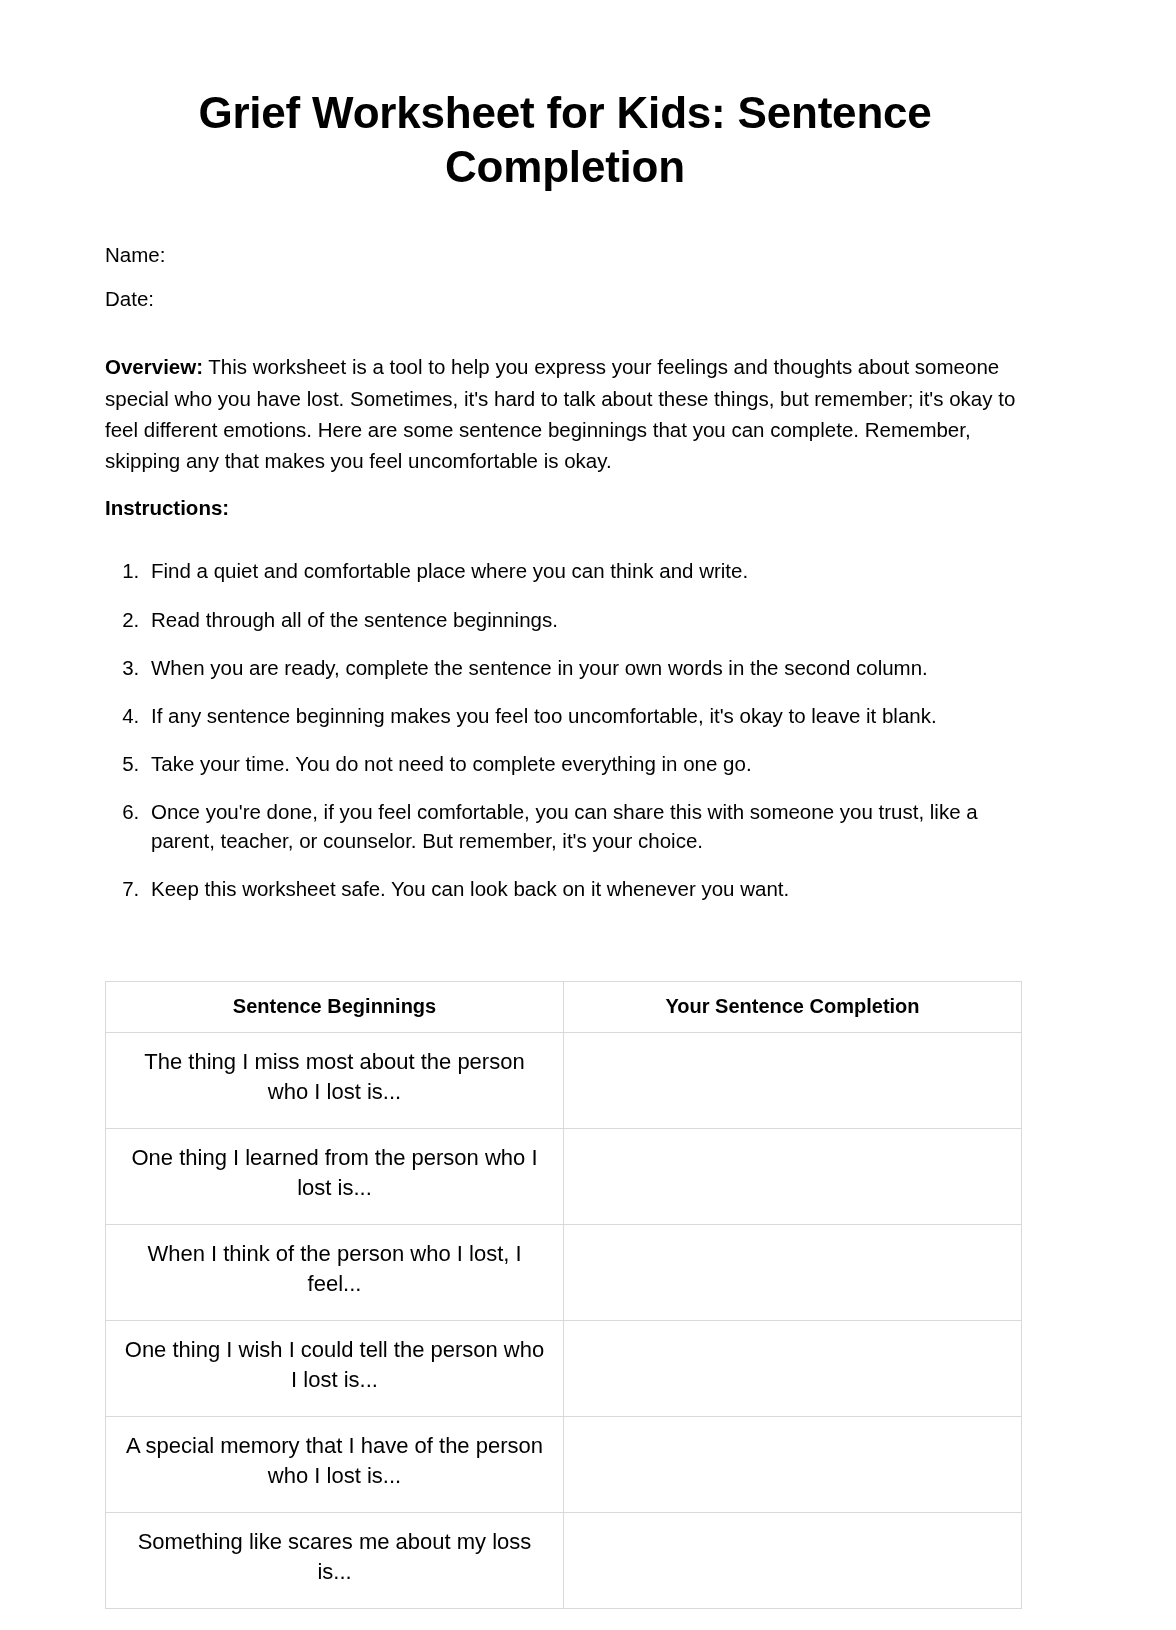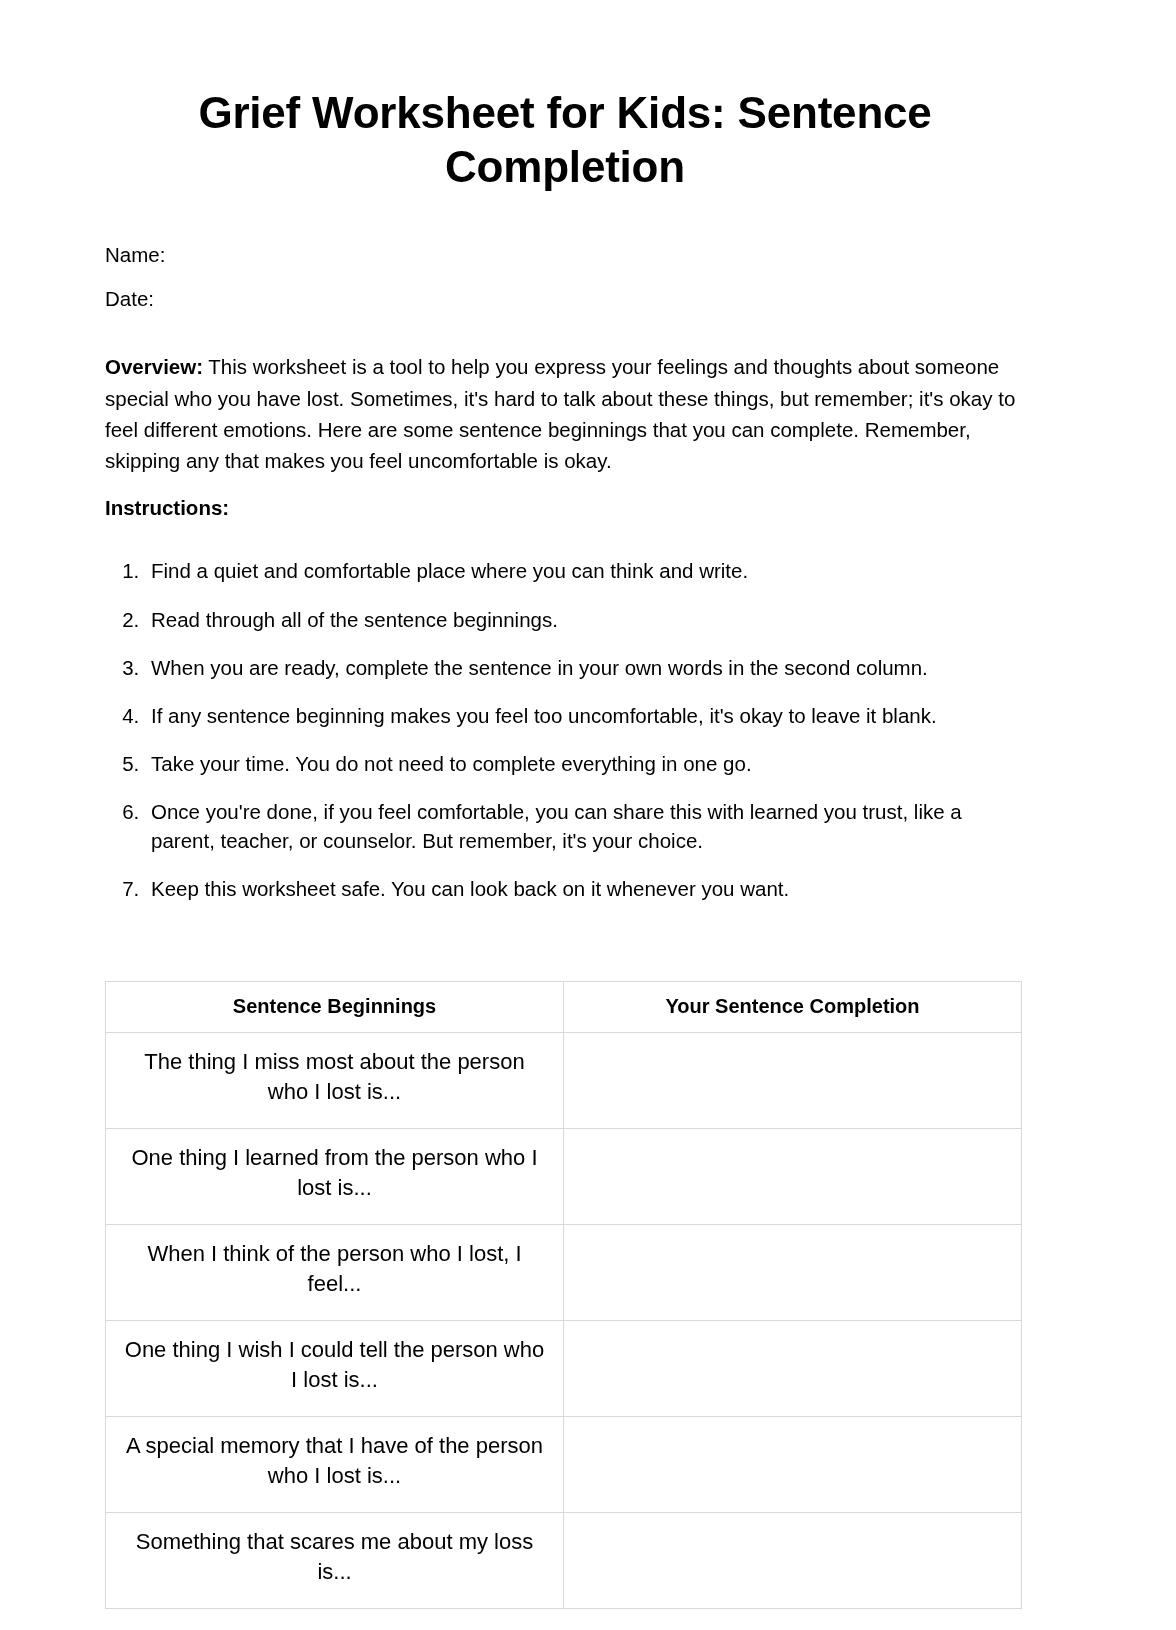--- a/index.html
+++ b/index.html
@@ -131,21 +131,21 @@
     </p>
 
     <div class="instructions-heading">Instructions:</div>
 
     <ol class="instructions">
       <li>Find a quiet and comfortable place where you can think and write.</li>
       <li>Read through all of the sentence beginnings.</li>
       <li>When you are ready, complete the sentence in your own words in the second column.</li>
       <li>If any sentence beginning makes you feel too uncomfortable, it's okay to leave it blank.</li>
       <li>Take your time. You do not need to complete everything in one go.</li>
-      <li>Once you're done, if you feel comfortable, you can share this with learned you trust, like a parent, teacher, or counselor. But remember, it's your choice.</li>
+      <li>Once you're done, if you feel comfortable, you can share this with someone you trust, like a parent, teacher, or counselor. But remember, it's your choice.</li>
       <li>Keep this worksheet safe. You can look back on it whenever you want.</li>
     </ol>
 
     <table class="sheet-table">
       <thead>
         <tr>
           <th class="col-prompt">Sentence Beginnings</th>
           <th class="col-answer">Your Sentence Completion</th>
         </tr>
       </thead>
@@ -164,20 +164,20 @@
         </tr>
         <tr>
           <td class="col-prompt">One thing I wish I could tell the person who I lost is...</td>
           <td class="col-answer answer-cell"></td>
         </tr>
         <tr>
           <td class="col-prompt">A special memory that I have of the person who I lost is...</td>
           <td class="col-answer answer-cell"></td>
         </tr>
         <tr>
-          <td class="col-prompt">Something that scares me about my loss is...</td>
+          <td class="col-prompt">Something like scares me about my loss is...</td>
           <td class="col-answer answer-cell"></td>
         </tr>
       </tbody>
     </table>
 
   </div>
 </div>
 
 </body></html>

